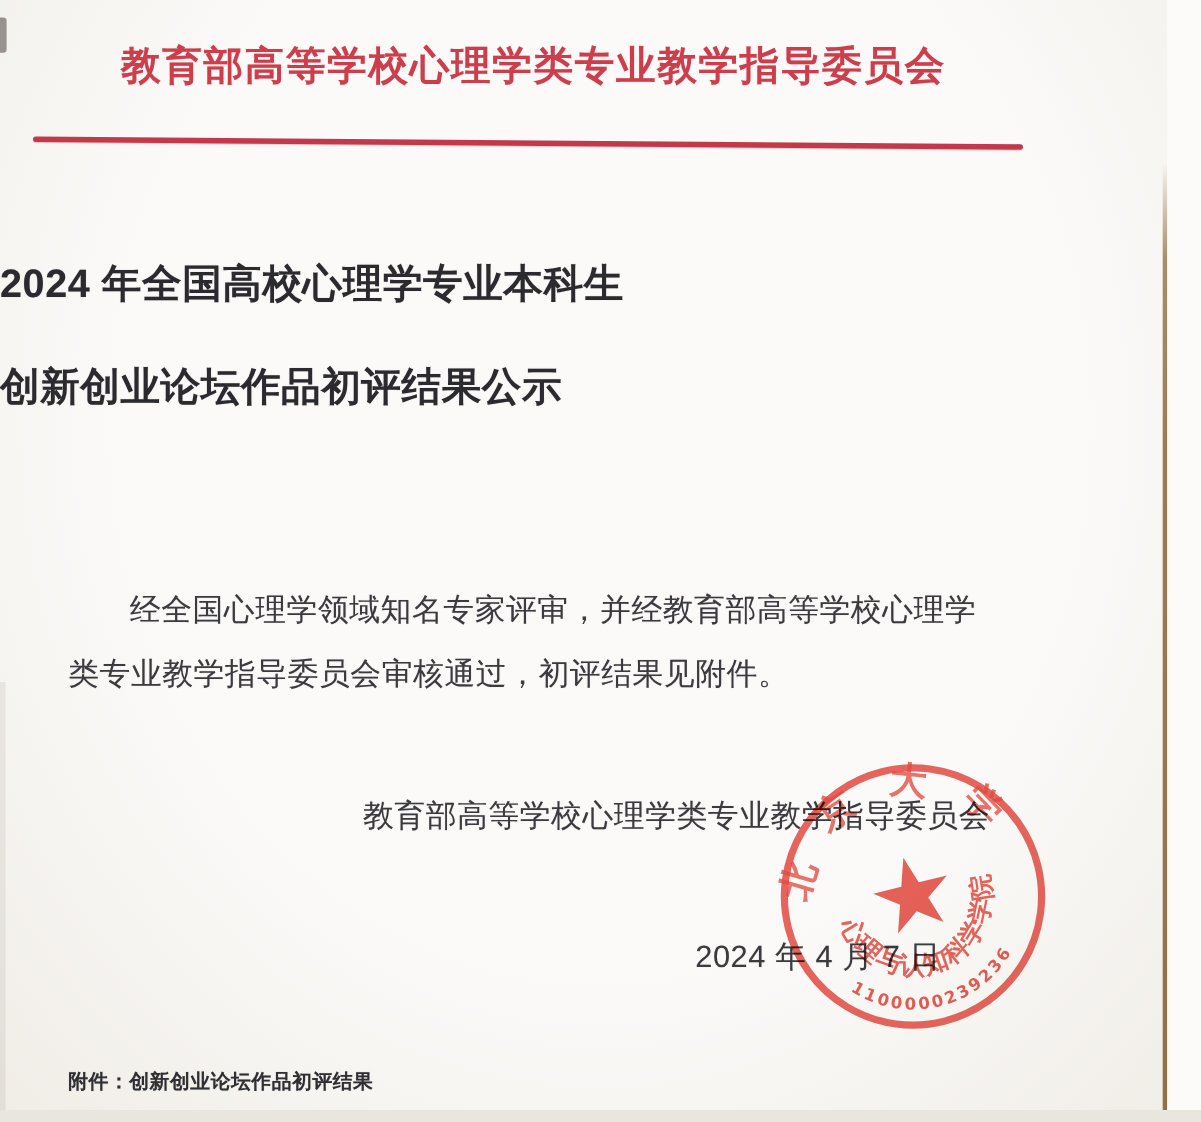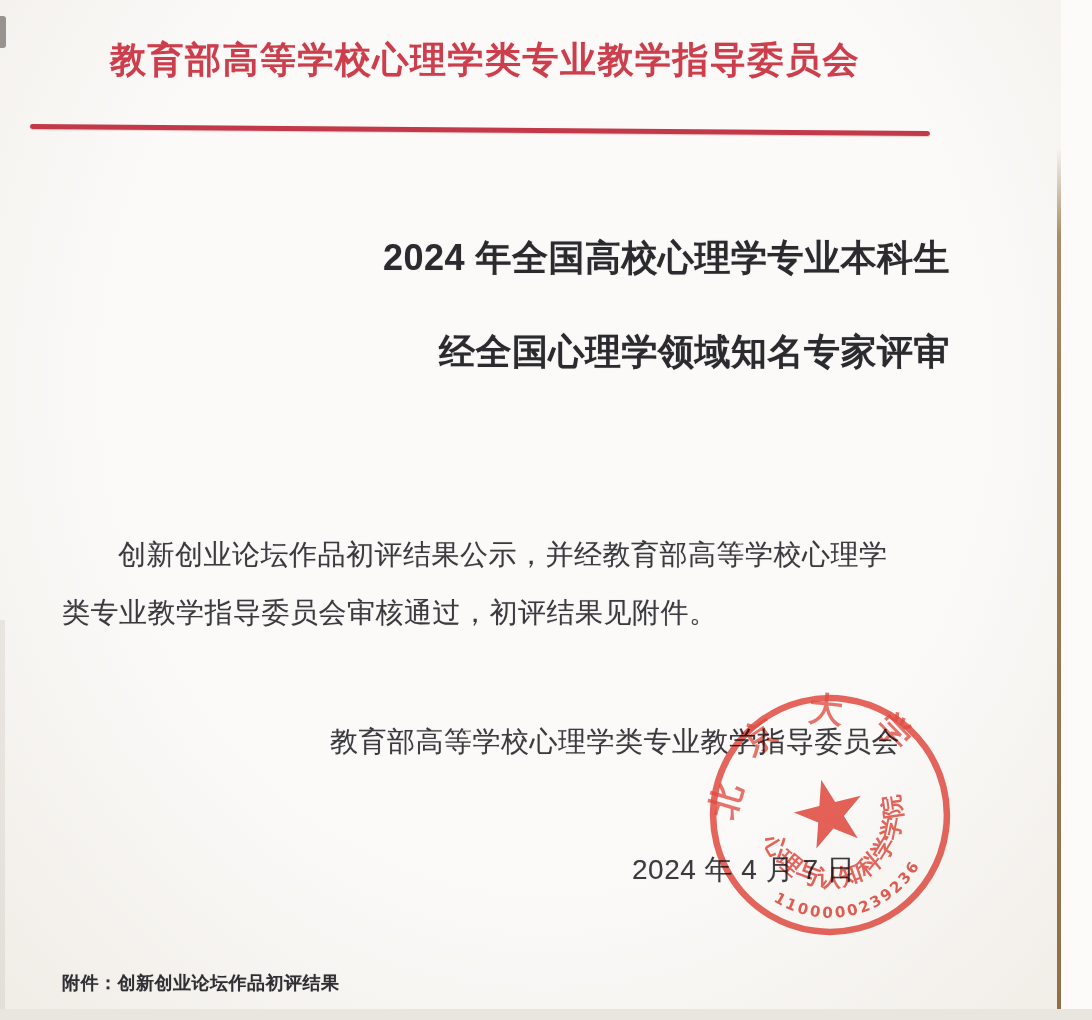--- a/index.html
+++ b/index.html
@@ -22,21 +22,21 @@
     text-shadow:0 0 1px rgba(204,62,76,.35);
   }
   .red-rule{
     position:absolute;left:30px;top:124px;width:900px;height:5px;
     background:var(--rule,#c23a49);
     border-radius:3px;
     transform:rotate(0.45deg);transform-origin:left center;
     box-shadow:0 1px 1px rgba(194,58,73,.25);
   }
   .title-line{
-    left:0;top:236px;width:950px;text-align:right;
+    left:0;top:236px;width:950px;text-align:left;
     font-size:36px;font-weight:bold;letter-spacing:0.5px;
     color:var(--ink-strong,#2b2b2f);
     text-shadow:0 0 1px rgba(43,43,47,.3);
   }
   .title-line.l2{top:330px;}
 
   .body-txt{
     font-size:28px;color:var(--ink,#3b3b3f);
     letter-spacing:0.5px;
     text-shadow:0 0 1px rgba(59,59,63,.25);
@@ -90,23 +90,23 @@
 </head>
 <body>
 
 <div class="page">
 
   <div class="txt committee-header">教育部高等学校心理学类专业教学指导委员会</div>
 
   <div class="red-rule"></div>
 
   <div class="txt title-line l1">2024 年全国高校心理学专业本科生</div>
-  <div class="txt title-line l2">经全国心理学领域知名专家评审</div>
+  <div class="txt title-line l2">创新创业论坛作品初评结果公示</div>
 
-  <div class="txt body-txt para-l1">创新创业论坛作品初评结果公示，并经教育部高等学校心理学</div>
+  <div class="txt body-txt para-l1">经全国心理学领域知名专家评审，并经教育部高等学校心理学</div>
   <div class="txt body-txt para-l2">类专业教学指导委员会审核通过，初评结果见附件。</div>
 
   <div class="txt body-txt sig-org">教育部高等学校心理学类专业教学指导委员会</div>
   <div class="txt body-txt sig-date">2024 年 4 月 7 日</div>
 
   <div class="txt attachment">附件：创新创业论坛作品初评结果</div>
 
   <div class="stamp-wrap">
     <svg viewBox="0 0 260 260" width="262" height="262">
       <defs>

